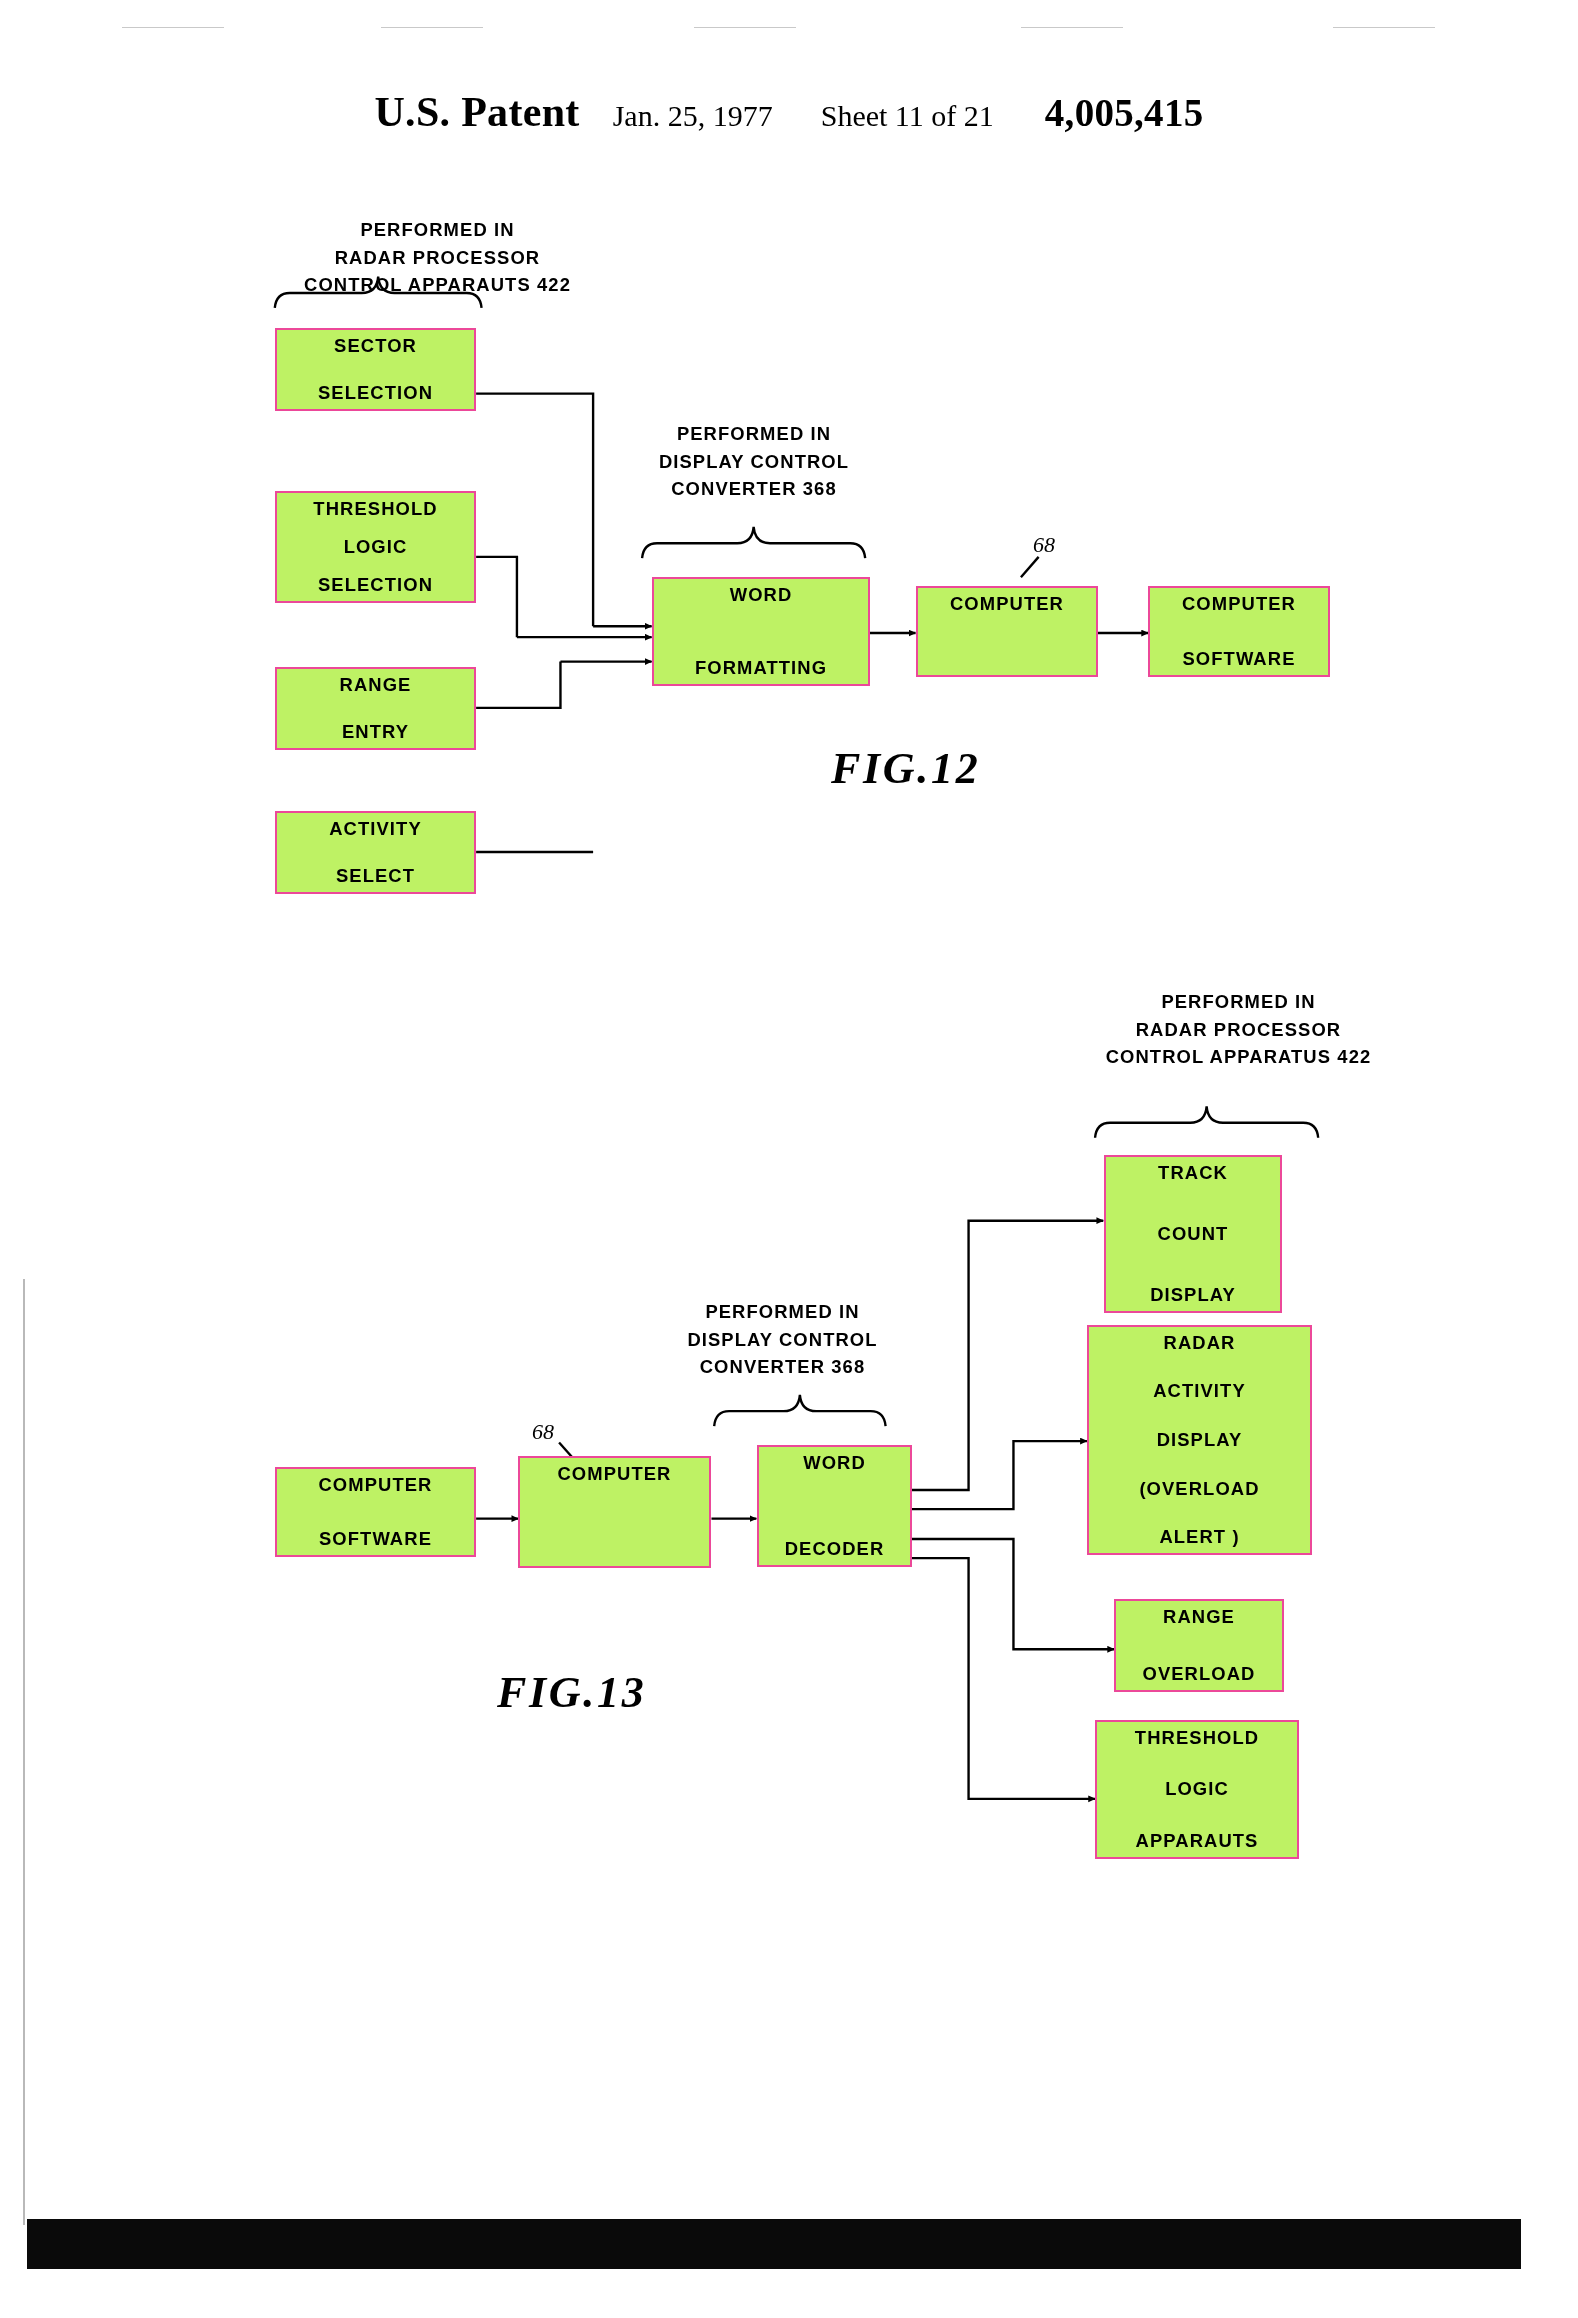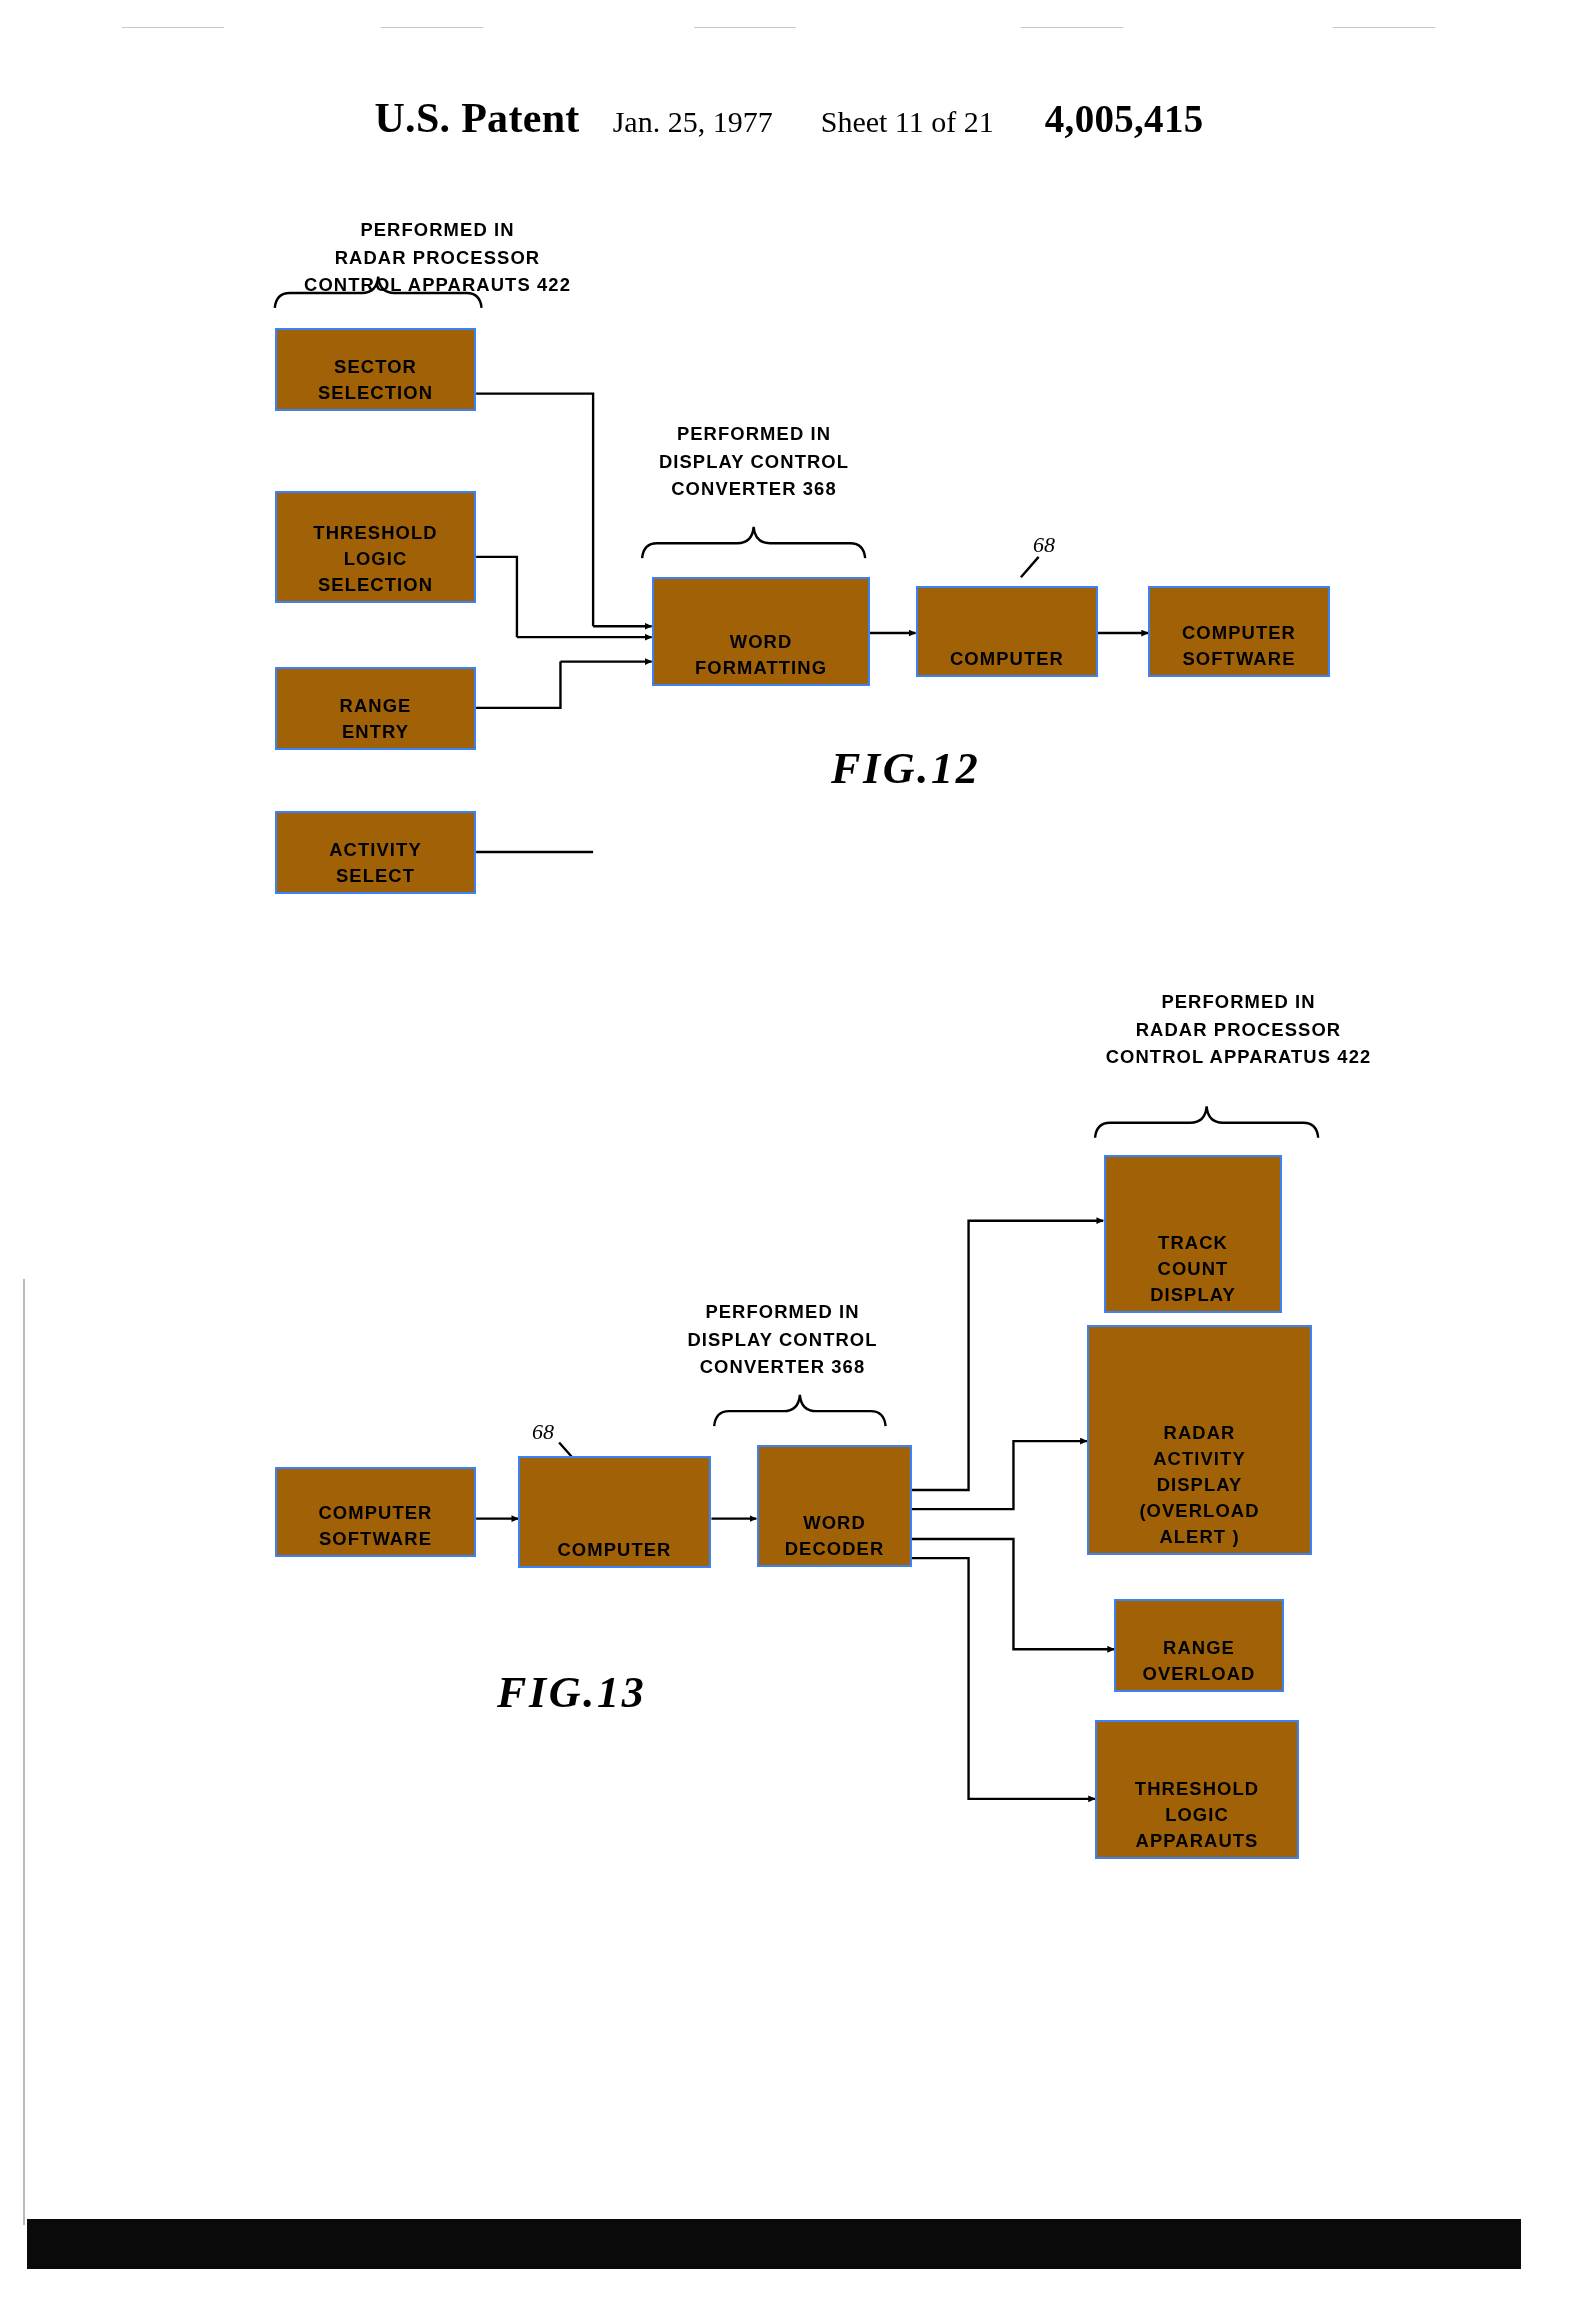--- a/index.html
+++ b/index.html
@@ -12,21 +12,21 @@
     height: 2319px;
     position: relative;
     font-family: "Liberation Sans", sans-serif;
     color: #000000;
     overflow: hidden;
   }
 
   
   #patent-header {
     position: absolute;
-    top: 94px;
+    top: 88px;
     left: 0;
     width: 1578px;
     text-align: center;
     white-space: nowrap;
   }
   #patent-header .office {
     font-family: "Liberation Serif", serif;
     font-size: 42px;
     font-weight: 700;
     letter-spacing: 0.3px;
@@ -45,26 +45,26 @@
     font-family: "Liberation Serif", serif;
     font-size: 39px;
     font-weight: 700;
     margin-left: 48px;
     letter-spacing: 0.3px;
   }
 
   
   .box {
     position: absolute;
-    border: 2px solid #3b82f6;
-    background: #a16207;
+    border: 2px solid #ec4899;
+    background: #bef264;
     display: flex;
     flex-direction: column;
     align-items: center;
-    justify-content: flex-end;
+    justify-content: space-between;
     text-align: center;
     font-size: 18.4px;
     font-weight: 700;
     letter-spacing: 1.1px;
     line-height: 1.42;
     box-sizing: border-box;
     padding: 2.7px 1.4px;
   }
   .box .ln { display: block; white-space: nowrap; }
 

